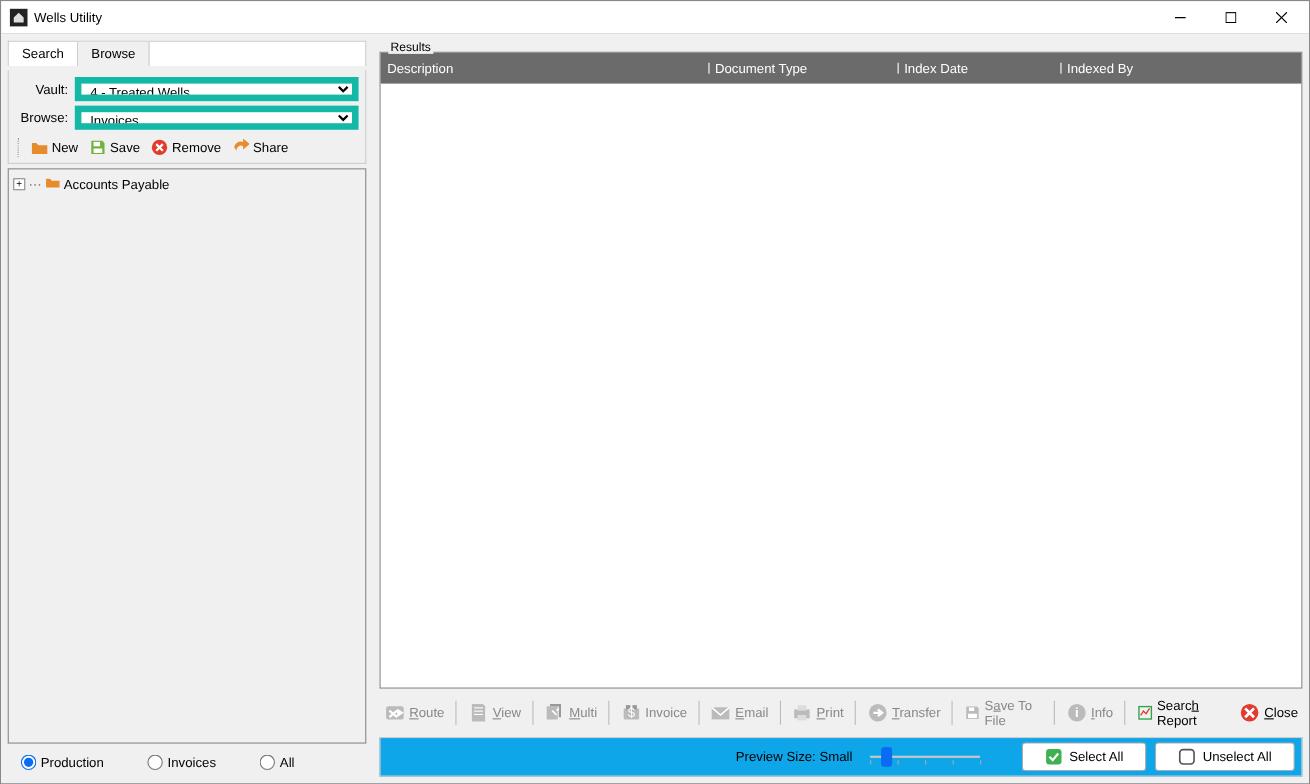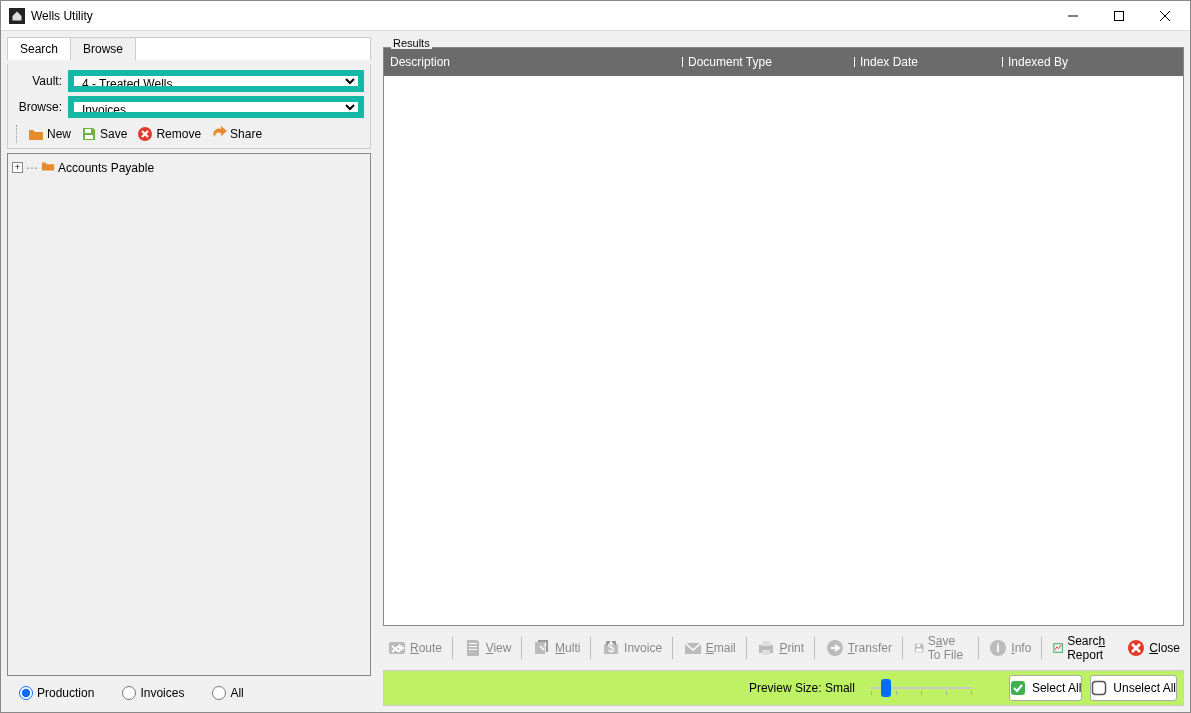--- a/index.html
+++ b/index.html
@@ -10,42 +10,42 @@
 .titlebar .app-icon { width: 16px; height: 16px; background: #222; display: inline-flex; align-items: center; justify-content: center; margin-right: 6px; }
 .titlebar .app-icon svg { width: 12px; height: 12px; }
 .titlebar .title { flex: 1; font-size: 12px; }
 .winbtn { width: 46px; height: 28px; display: flex; align-items: center; justify-content: center; }
 .winbtn svg { width: 10px; height: 10px; stroke: #000; stroke-width: 1; fill: none; }
 
 
 .content { flex: 1; display: flex; padding: 6px; gap: 12px; background: #f0f0f0; }
 
 
-.left-panel { width: 364px; display: flex; flex-direction: column; gap: 4px; }
+.left-panel { width: 326px; display: flex; flex-direction: column; gap: 4px; }
 .tabstrip { display: flex; background: #fff; border: 1px solid #ccc; border-bottom: none; }
 .tab { padding: 4px 12px; border-right: 1px solid #ccc; cursor: default; }
 .tab.active { background: #f0f0f0; }
 
 .form-area { border: 1px solid #ccc; background: #f0f0f0; border-top: none; padding: 6px 6px 2px 6px; display: flex; flex-direction: column; gap: 4px; justify-content: flex-end; }
 .form-row { display: flex; align-items: center; gap: 6px; }
 .form-row label { width: 48px; text-align: right; }
 .form-row select { flex: 1; height: 22px; border: 6px solid #14b8a6; background: #fff; padding: 0 4px; }
 
 .toolbar-row { display: flex; align-items: center; gap: 2px; padding: 2px 0; }
 .tb-sep { width: 4px; border-left: 1px dotted #999; height: 18px; margin: 0 2px; }
 .tb-btn { display: flex; align-items: center; gap: 3px; padding: 2px 4px; cursor: default; }
 .tb-btn svg { width: 16px; height: 16px; }
 .tb-btn span { font-size: 12px; }
 
 .tree-panel { flex: 1; border: 1px solid #888; background: #f0f0f0; padding: 4px; }
 .tree-row { display: flex; align-items: center; gap: 3px; padding: 1px 0; }
 .tree-expander { width: 11px; height: 11px; border: 1px solid #888; display: flex; align-items: center; justify-content: center; font-size: 9px; line-height: 1; cursor: default; background: #fff; }
 .tree-icon svg { width: 14px; height: 14px; }
 
-.radio-row { display: flex; gap: 28px; padding: 6px 12px; align-items: flex-end; }
+.radio-row { display: flex; gap: 40px; padding: 6px 12px; align-items: flex-end; }
 .radio-item { display: flex; align-items: center; gap: 4px; }
 .radio-item input { accent-color: #0a6cf5; width: 14px; height: 14px; }
 
 
 .right-panel { flex: 1; display: flex; flex-direction: column; gap: 4px; min-width: 0; }
 .results-group { flex: 1; display: flex; flex-direction: column; position: relative; padding-top: 10px; }
 .results-label { position: absolute; top: 0; left: 8px; font-size: 11px; background: #f0f0f0; padding: 0 2px; }
 .results-box { flex: 1; border: 1px solid #888; background: #fff; display: flex; flex-direction: column; }
 .r-header { display: flex; background: #6b6b6b; color: #fff; height: 28px; align-items: center; }
 .r-col { padding: 0 6px; position: relative; }
@@ -55,27 +55,27 @@
 .c3 { width: 148px; }
 .c4 { width: 128px; }
 
 .action-bar { display: flex; align-items: center; gap: 4px; padding: 2px 0; }
 .action-bar .sep { width: 1px; background: #bbb; height: 22px; margin: 0 2px; }
 .abtn { display: flex; align-items: center; gap: 3px; padding: 2px 4px; color: #888; cursor: default; }
 .abtn.enabled { color: #000; justify-content: center; }
 .abtn svg { width: 20px; height: 20px; }
 .abtn .u { text-decoration: underline; }
 
-.bottom-bar { display: flex; align-items: center; padding: 4px 6px; gap: 8px; border: 1px solid #ccc; background: #bef264; }
+.bottom-bar { display: flex; align-items: center; padding: 4px 6px; gap: 8px; border: 1px solid #ccc; background: #0ea5e9; }
 .preview-label { margin-left: auto; margin-right: 8px; }
 .slider-wrap { position: relative; width: 100px; height: 20px; display: flex; align-items: center; margin-right: 30px; }
 .slider-track { width: 100%; height: 2px; background: #c7c7c7; position: relative; }
 .slider-tick { position: absolute; bottom: -6px; width: 1px; height: 4px; background: #aaa; }
 .slider-thumb { position: absolute; width: 10px; height: 18px; background: #0a6cf5; border-radius: 3px; top: 1px; }
-.sel-btn { display: flex; align-items: center; gap: 6px; border: 1px solid #aaa; background: #fff; padding: 4px 0; border-radius: 3px; cursor: default; }
+.sel-btn { display: flex; align-items: center; gap: 6px; border: 1px solid #aaa; background: #fff; padding: 4px 20px; border-radius: 3px; cursor: default; }
 .sel-btn svg { width: 16px; height: 16px; }
 </style>
 </head>
 <body>
 
 <div class="titlebar">
   <span class="app-icon">
     <svg viewBox="0 0 16 16">
         <path d="M2 8 L8 2 L14 8 L14 14 L2 14 Z" fill="#fff" opacity="0.85"></path>
       </svg>

